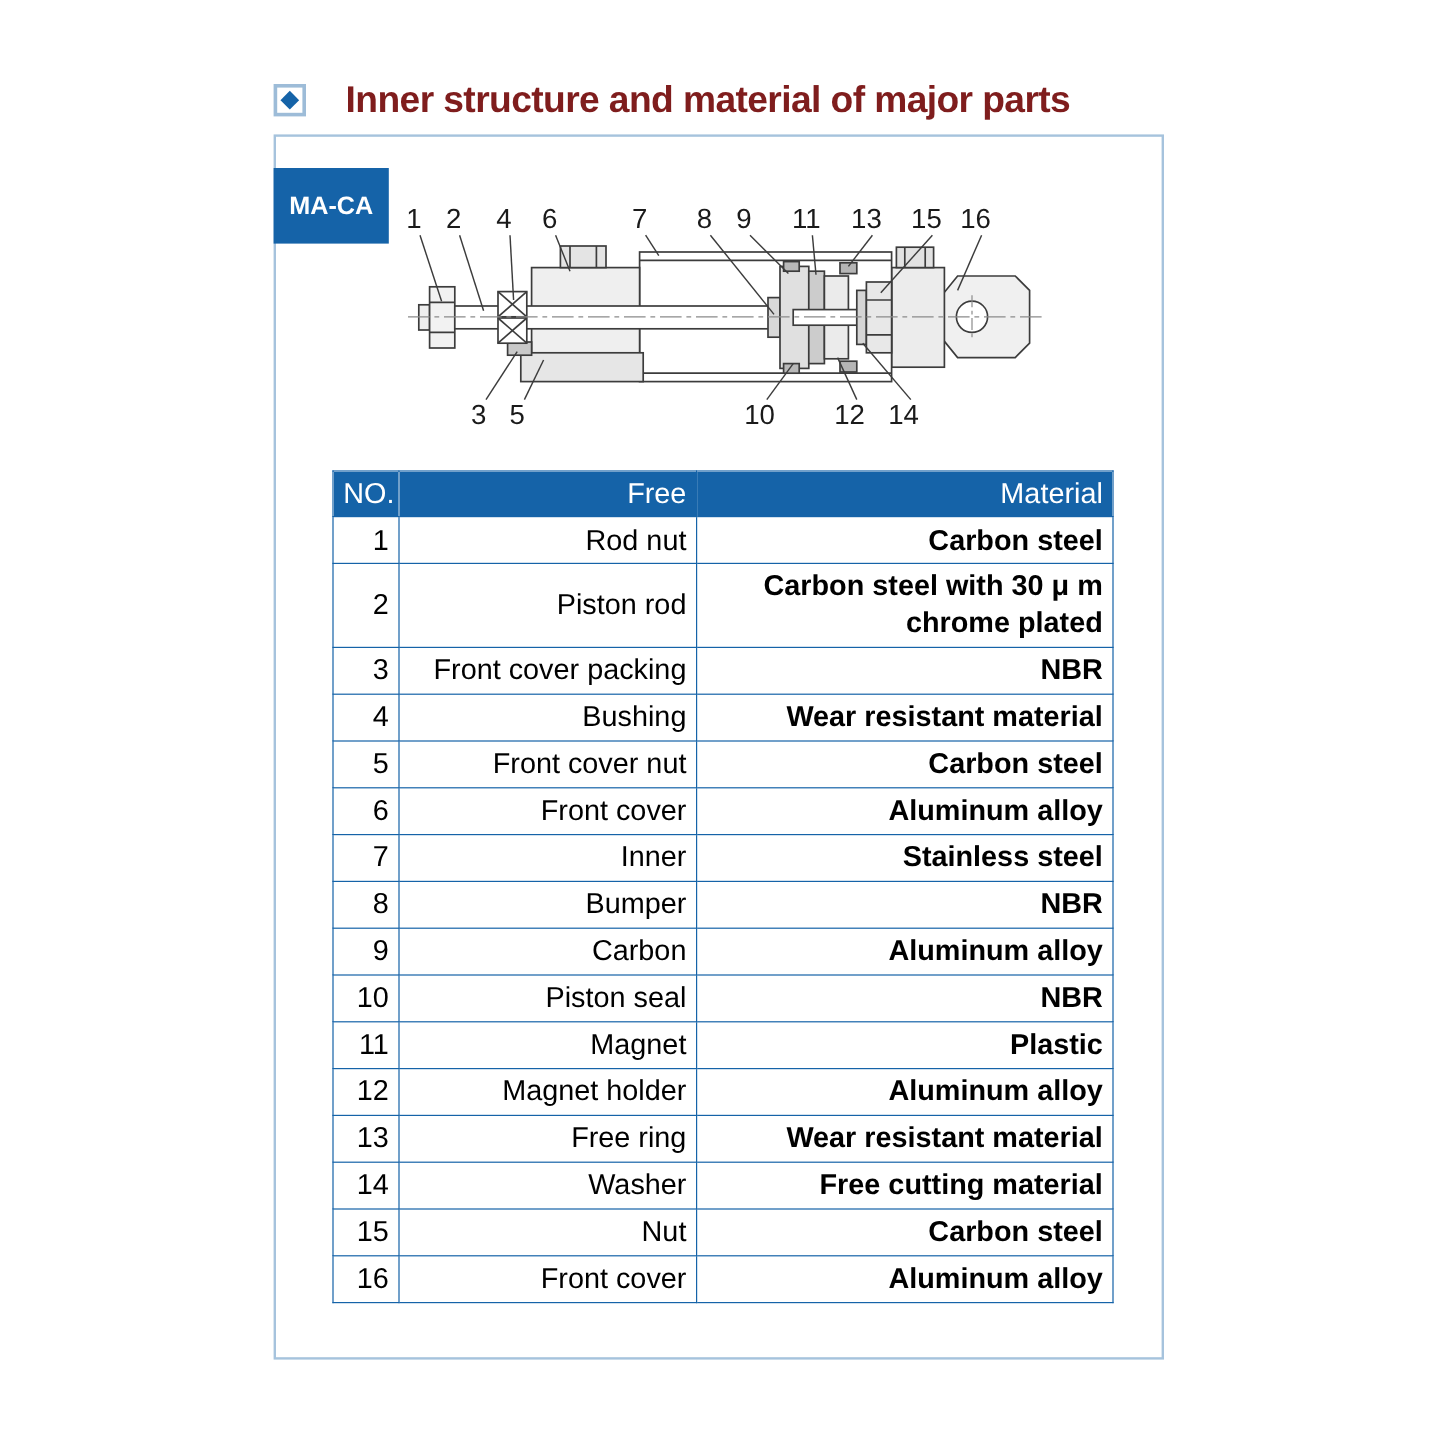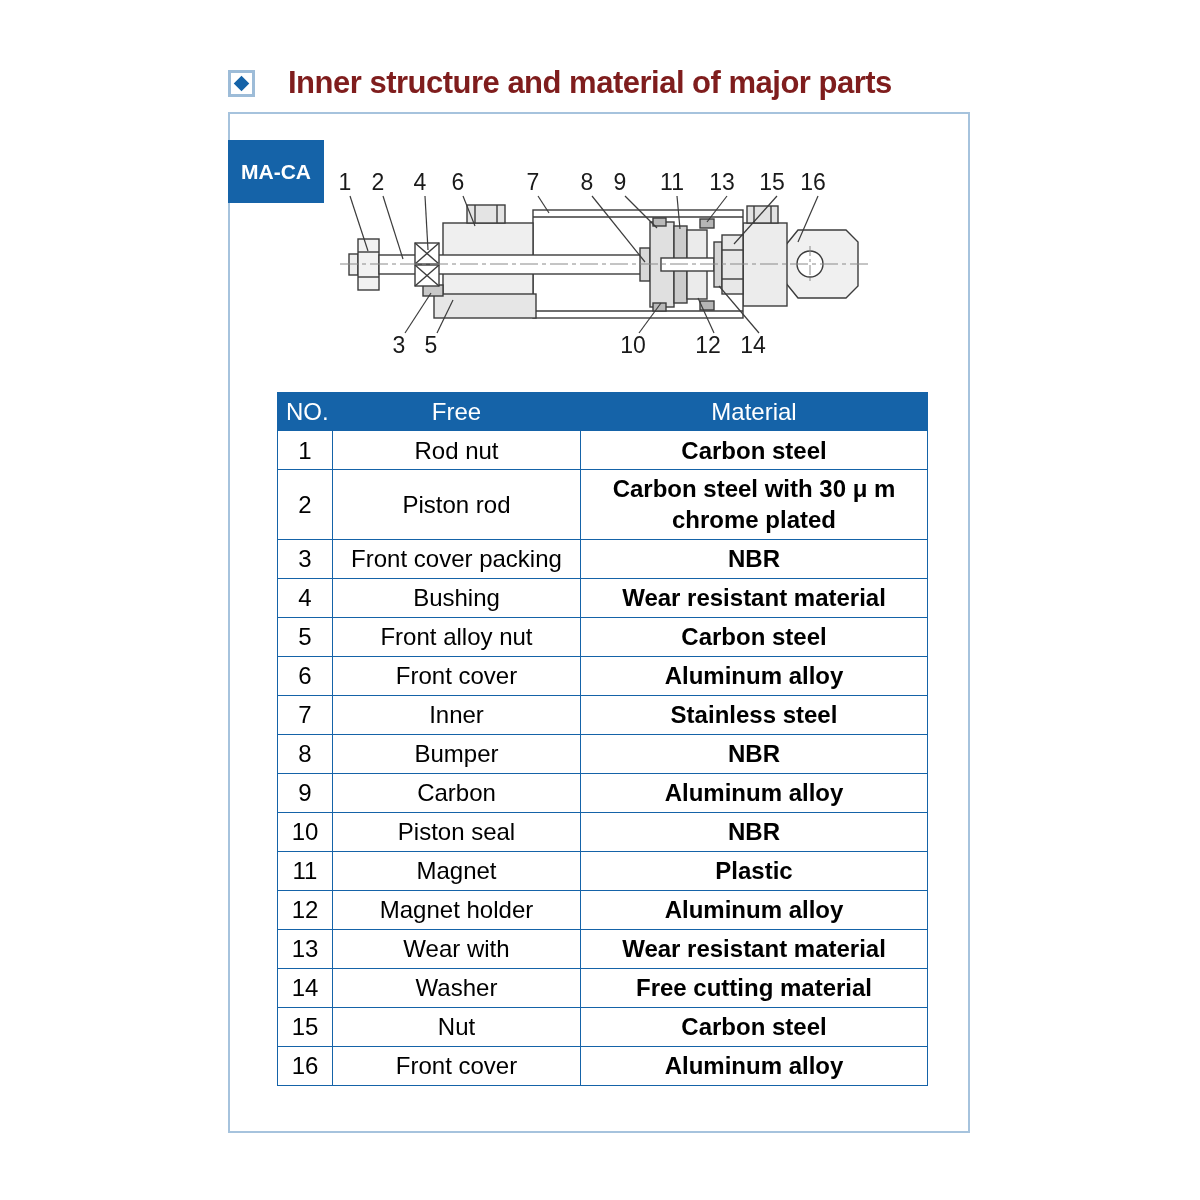--- a/index.html
+++ b/index.html
@@ -23,21 +23,21 @@
   .model-badge{position:absolute;left:-2px;top:-2px;background:var(--accent-blue);color:#ffffff;
                font-size:21px;font-weight:bold;padding:19px 13px;line-height:1.2;margin-top:28px;}
   
   .diagram{position:absolute;left:0px;top:36px;width:740px;height:218px;}
   .diagram .callout-num{font-family:"Liberation Sans",sans-serif;font-size:23px;fill:#1a1a1a;
                text-anchor:middle;stroke:none;}
   .diagram .leader{stroke:var(--diagram-line);stroke-width:1.2;}
   
   .parts-table{position:absolute;left:47px;top:278px;width:650px;border-collapse:collapse;
                table-layout:fixed;font-size:24px;color:#000;}
-  .parts-table th,.parts-table td{border:1.5px solid var(--accent-blue);text-align:center;
+  .parts-table th,.parts-table td{border:1.5px solid var(--accent-blue);text-align:right;
                padding:3px 8px;vertical-align:middle;line-height:1.3;box-sizing:border-box;
                overflow:hidden;}
   .parts-table thead th{background:var(--accent-blue);color:#ffffff;font-weight:normal;height:32px;}
   .parts-table td{height:39px;}
   .col-no{width:55px;}
   .col-item{width:248px;}
   .col-material{width:347px;font-weight:bold;}
 </style>
 </head>
 <body>
@@ -184,21 +184,21 @@
             <td class="col-item">Front cover packing</td>
             <td class="col-material">NBR</td>
           </tr>
           <tr>
             <td class="col-no">4</td>
             <td class="col-item">Bushing</td>
             <td class="col-material">Wear resistant material</td>
           </tr>
           <tr>
             <td class="col-no">5</td>
-            <td class="col-item">Front alloy nut</td>
+            <td class="col-item">Front cover nut</td>
             <td class="col-material">Carbon steel</td>
           </tr>
           <tr>
             <td class="col-no">6</td>
             <td class="col-item">Front cover</td>
             <td class="col-material">Aluminum alloy</td>
           </tr>
           <tr>
             <td class="col-no">7</td>
             <td class="col-item">Inner</td>
@@ -224,21 +224,21 @@
             <td class="col-item">Magnet</td>
             <td class="col-material">Plastic</td>
           </tr>
           <tr>
             <td class="col-no">12</td>
             <td class="col-item">Magnet holder</td>
             <td class="col-material">Aluminum alloy</td>
           </tr>
           <tr>
             <td class="col-no">13</td>
-            <td class="col-item">Wear with</td>
+            <td class="col-item">Free ring</td>
             <td class="col-material">Wear resistant material</td>
           </tr>
           <tr>
             <td class="col-no">14</td>
             <td class="col-item">Washer</td>
             <td class="col-material">Free cutting material</td>
           </tr>
           <tr>
             <td class="col-no">15</td>
             <td class="col-item">Nut</td>

